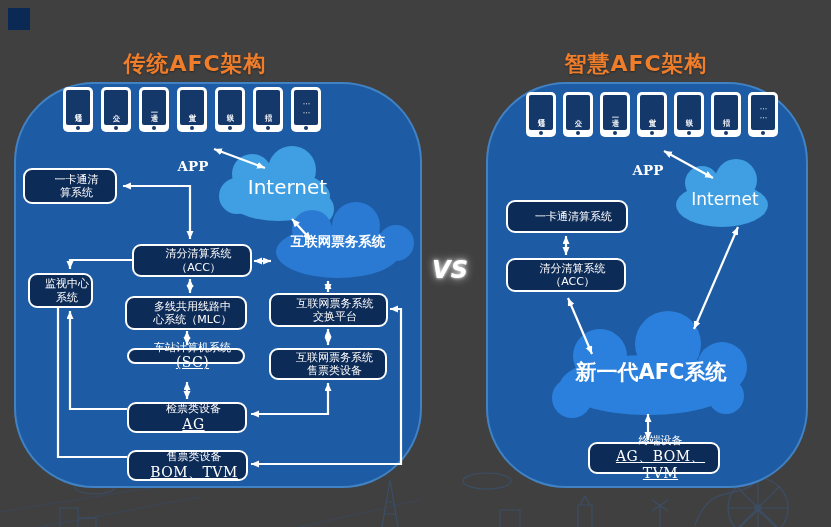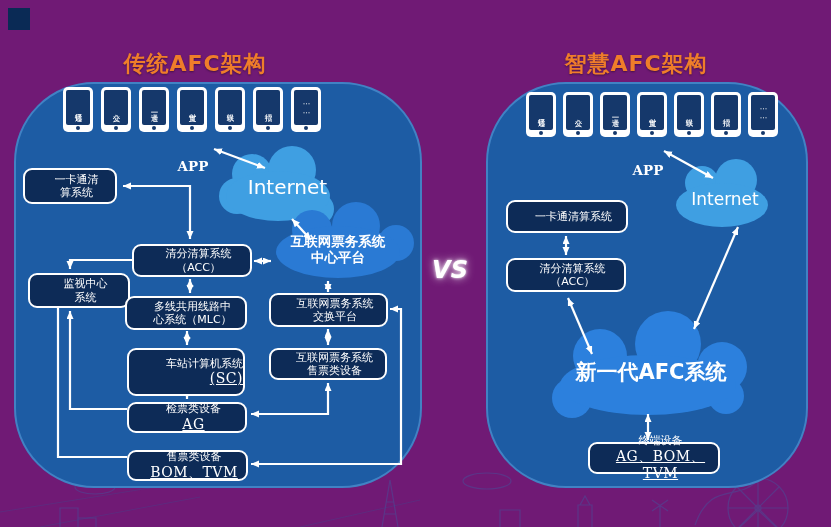--- a/index.html
+++ b/index.html
@@ -1,16 +1,16 @@
 <!DOCTYPE html>
 <html><head>
 <meta charset="utf-8">
 <style>
   html,body{margin:0;padding:0;background:#052145;}
-  .stage{position:relative;width:831px;height:527px;background:#701a75;overflow:hidden;
+  .stage{position:relative;width:831px;height:527px;background:#404040;overflow:hidden;
          font-family:"DejaVu Sans",sans-serif;color:#fff;}
   svg{display:block;}
   
   .panel{position:absolute;top:82px;height:406px;background:#1d5ca4;
          border:2px solid #4182c4;border-radius:80px;box-sizing:border-box;z-index:1;}
   .panel.left{left:14px;width:408px;}
   .panel.right{left:486px;width:322px;}
   
   .title{position:absolute;top:49px;width:190px;text-align:center;font-size:22px;font-weight:bold;
          color:#ef7d2a;letter-spacing:1px;z-index:3;text-shadow:0 1px 2px rgba(0,0,0,.4);}
@@ -200,41 +200,40 @@
       </div>
   </div>
 
   <div class="applabel" style="left:166px;top:136px;">APP</div>
   <div class="applabel" style="left:621px;top:140px;">APP</div>
   <div class="inetlabel" style="left:235px;top:175px;width:105px;font-size:20px;">Internet</div>
   <div class="inetlabel" style="left:681px;top:189px;width:88px;font-size:17px;">Internet</div>
 
   <div class="cloudtext" style="left:271px;top:233px;width:134px;font-size:13.5px;">
     <div>互联网票务系统</div>
-    <div>中心平台</div>
   </div>
   <div class="cloudtext" style="left:565px;top:360px;width:172px;font-size:21px;">新一代AFC系统</div>
 
   <div class="nbox" style="left:23px;top:168px;width:94px;height:36px;">
     <span>一卡通清</span>
     <span>算系统</span>
   </div>
   <div class="nbox" style="left:132px;top:244px;width:120px;height:33px;">
     <span>清分清算系统</span>
     <span>（ACC）</span>
   </div>
-  <div class="nbox" style="left:28px;top:273px;width:102px;height:35px;">
+  <div class="nbox" style="left:28px;top:273px;width:65px;height:35px;">
     <span>监视中心</span>
     <span>系统</span>
   </div>
   <div class="nbox" style="left:125px;top:296px;width:122px;height:34px;">
     <span>多线共用线路中</span>
     <span>心系统（MLC）</span>
   </div>
-  <div class="nbox" style="left:127px;top:348px;width:118px;height:48px;align-items:flex-end;">
+  <div class="nbox" style="left:127px;top:348px;width:118px;height:16px;">
     <span>车站计算机系统</span>
     <span class="sub">(SC)</span>
   </div>
   <div class="nbox" style="left:127px;top:402px;width:120px;height:31px;">
     <span>检票类设备</span>
     <span class="sub">AG</span>
   </div>
   <div class="nbox" style="left:127px;top:450px;width:121px;height:31px;">
     <span>售票类设备</span>
     <span class="sub">BOM、TVM</span>

